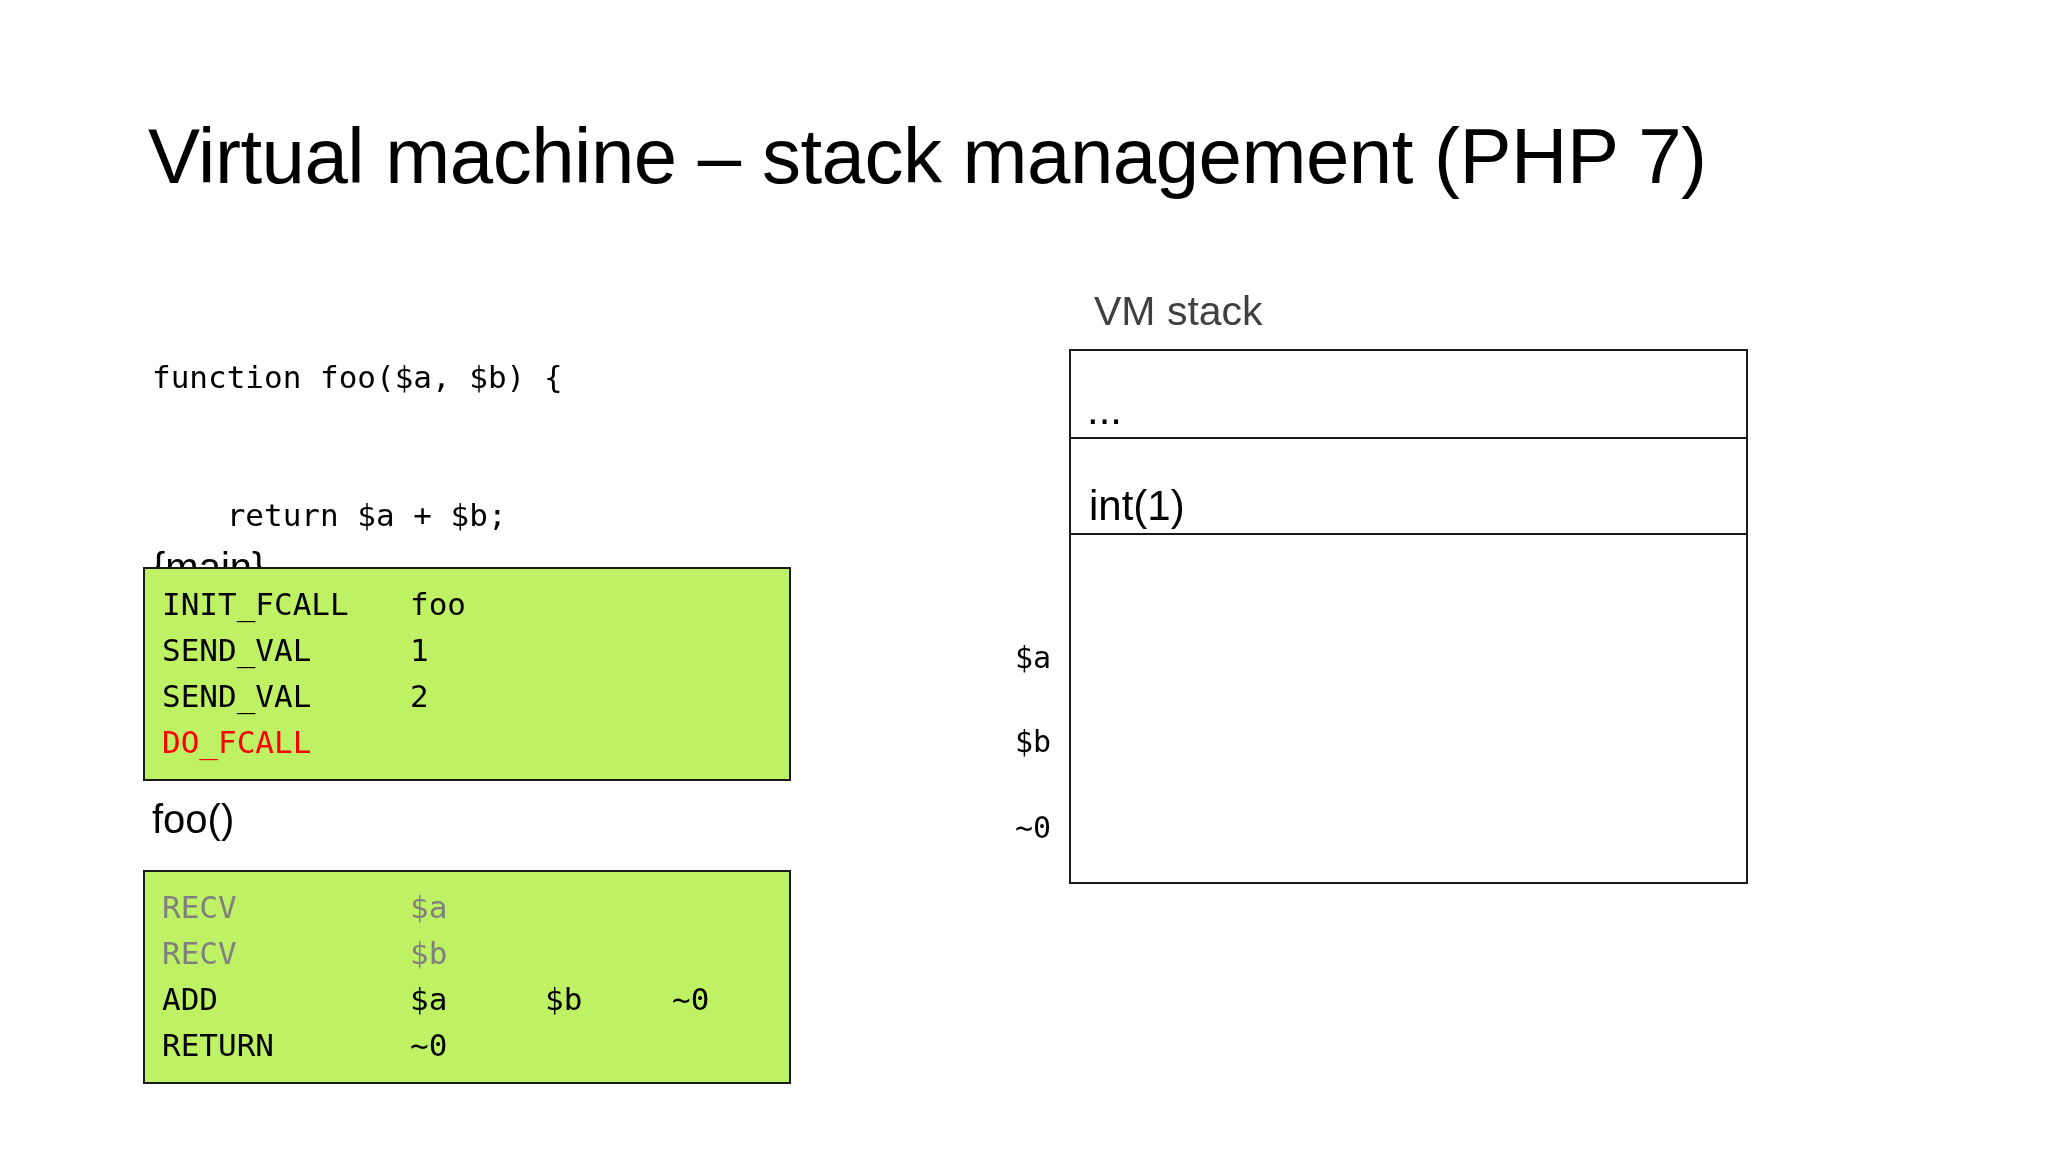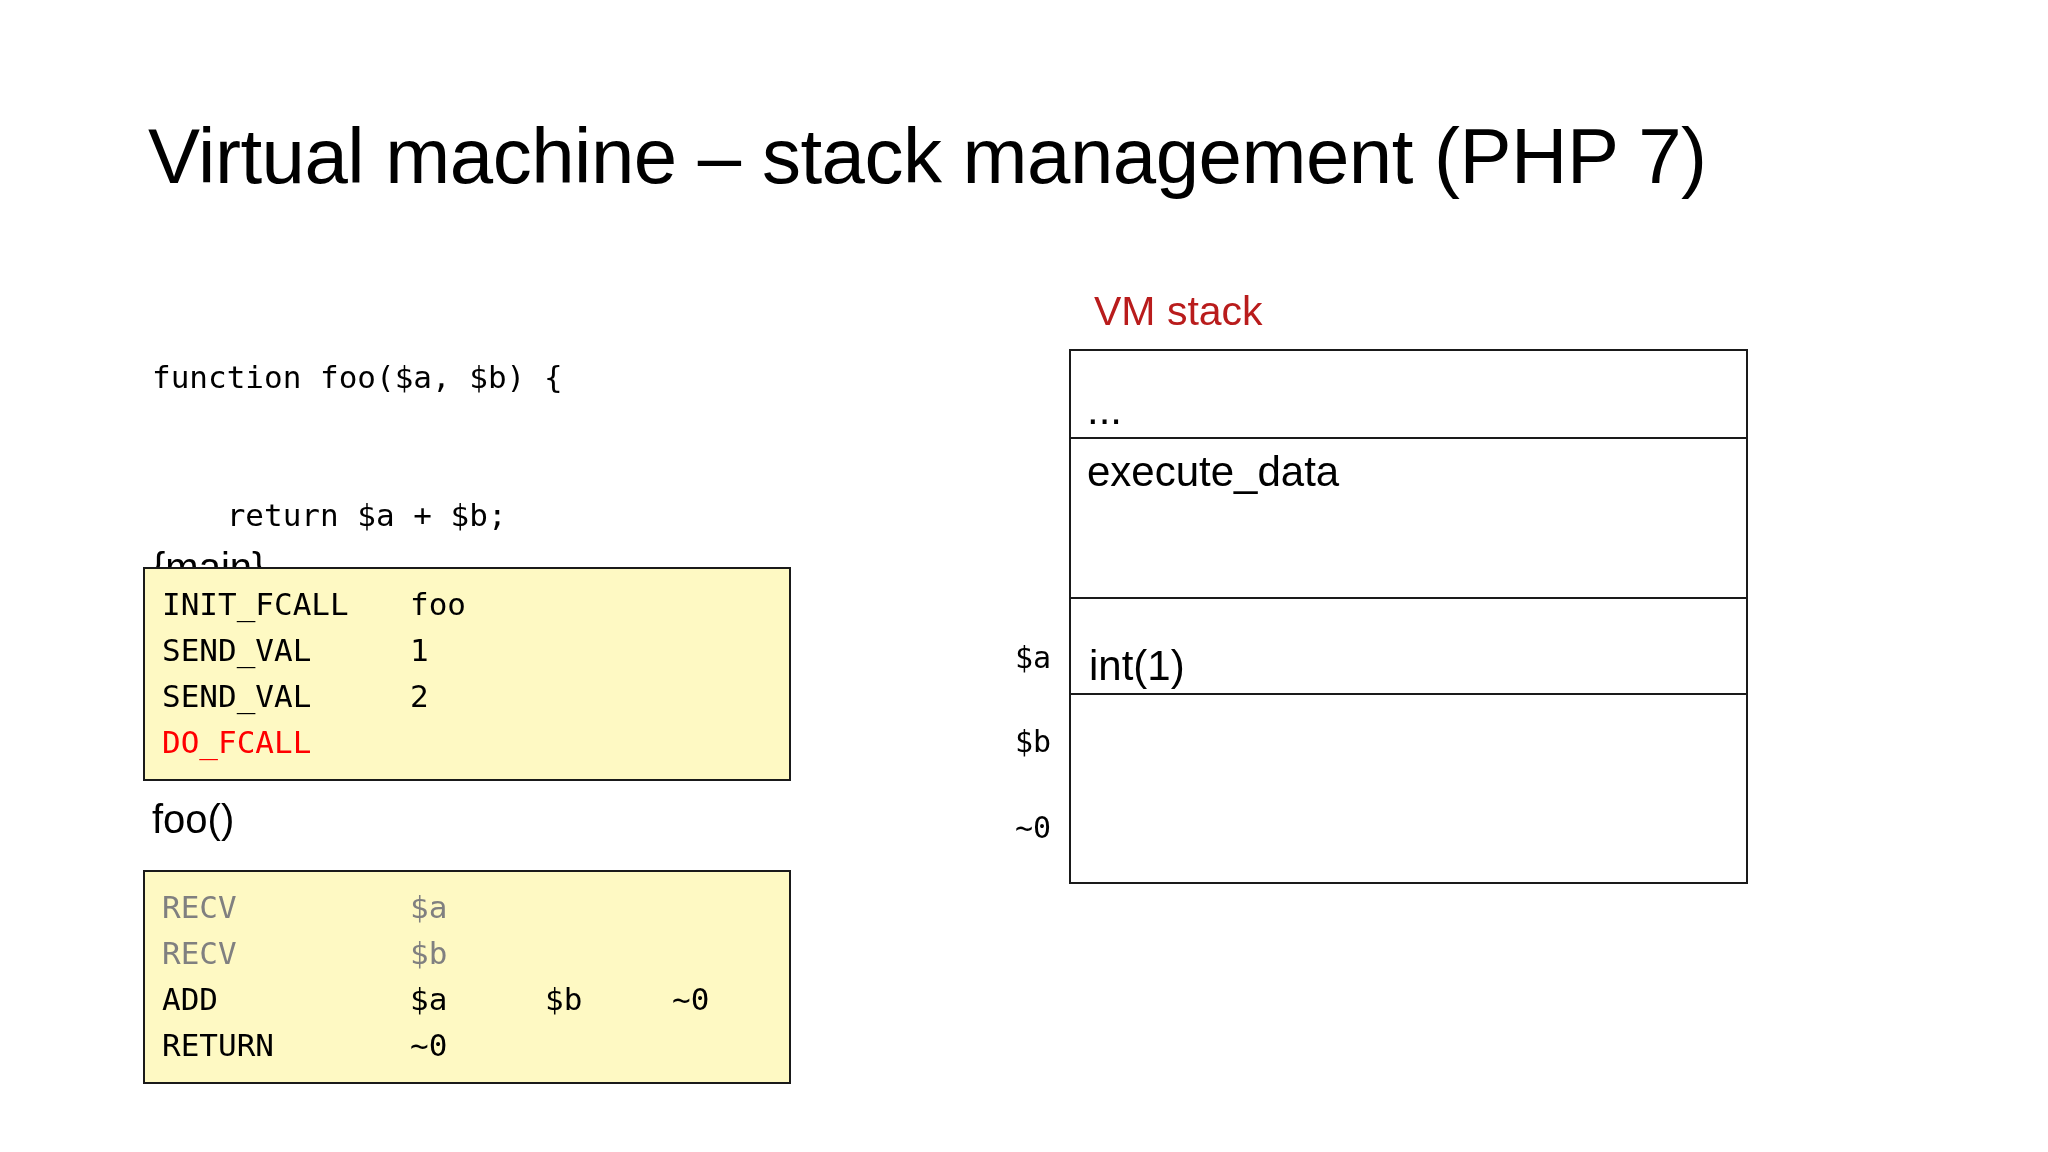--- a/index.html
+++ b/index.html
@@ -56,21 +56,21 @@
   .caption-main { left: 152px; top: 503px; margin-top: 40px; }
   .caption-foo  { left: 152px; top: 795px; }
 
   
   .opcode-box {
     position: absolute;
     left: 143px;
     width: 648px;
     border: 2px solid #1a1a1a;
     box-sizing: border-box;
-    background: #fef9c3;
+    background: #bef264;
     padding: 12px 0 14px 0;
   }
   .opcode-box-main { top: 567px; }
   .opcode-box-foo  { top: 870px; }
 
   .op-row {
     position: relative;
     height: 46px;
     line-height: 46px;
     font-family: "DejaVu Sans Mono", "Liberation Mono", monospace;
@@ -87,21 +87,21 @@
   .op-arg3   { position: absolute; left: 527px; top: 0; }
 
   
   .vm-stack-caption {
     position: absolute;
     left: 1094px;
     top: 286px;
     font-family: "Liberation Sans", sans-serif;
     font-size: 41px;
     line-height: 50px;
-    color: #b91c1c;
+    color: #404040;
     white-space: nowrap;
   }
 
   .vm-stack-box {
     position: absolute;
     left: 1069px;
     top: 349px;
     width: 679px;
     height: 535px;
     box-sizing: border-box;
@@ -217,23 +217,20 @@
     <span class="op-arg3"></span>
   </div>
 </div>
 
 <div class="vm-stack-caption">VM stack</div>
 
 <div class="vm-stack-box">
   <div class="stack-cell cell-ellipsis">
     <span class="cell-text">...</span>
   </div>
-  <div class="stack-cell cell-exec">
-    <span class="cell-text">execute_data</span>
-  </div>
   <div class="stack-cell cell-a">
     <span class="cell-text">int(1)</span>
   </div>
   <div class="stack-cell cell-zero">
     <span class="cell-text"></span>
   </div>
 </div>
 
 <div class="stack-label label-a">$a</div>
 <div class="stack-label label-b">$b</div>

